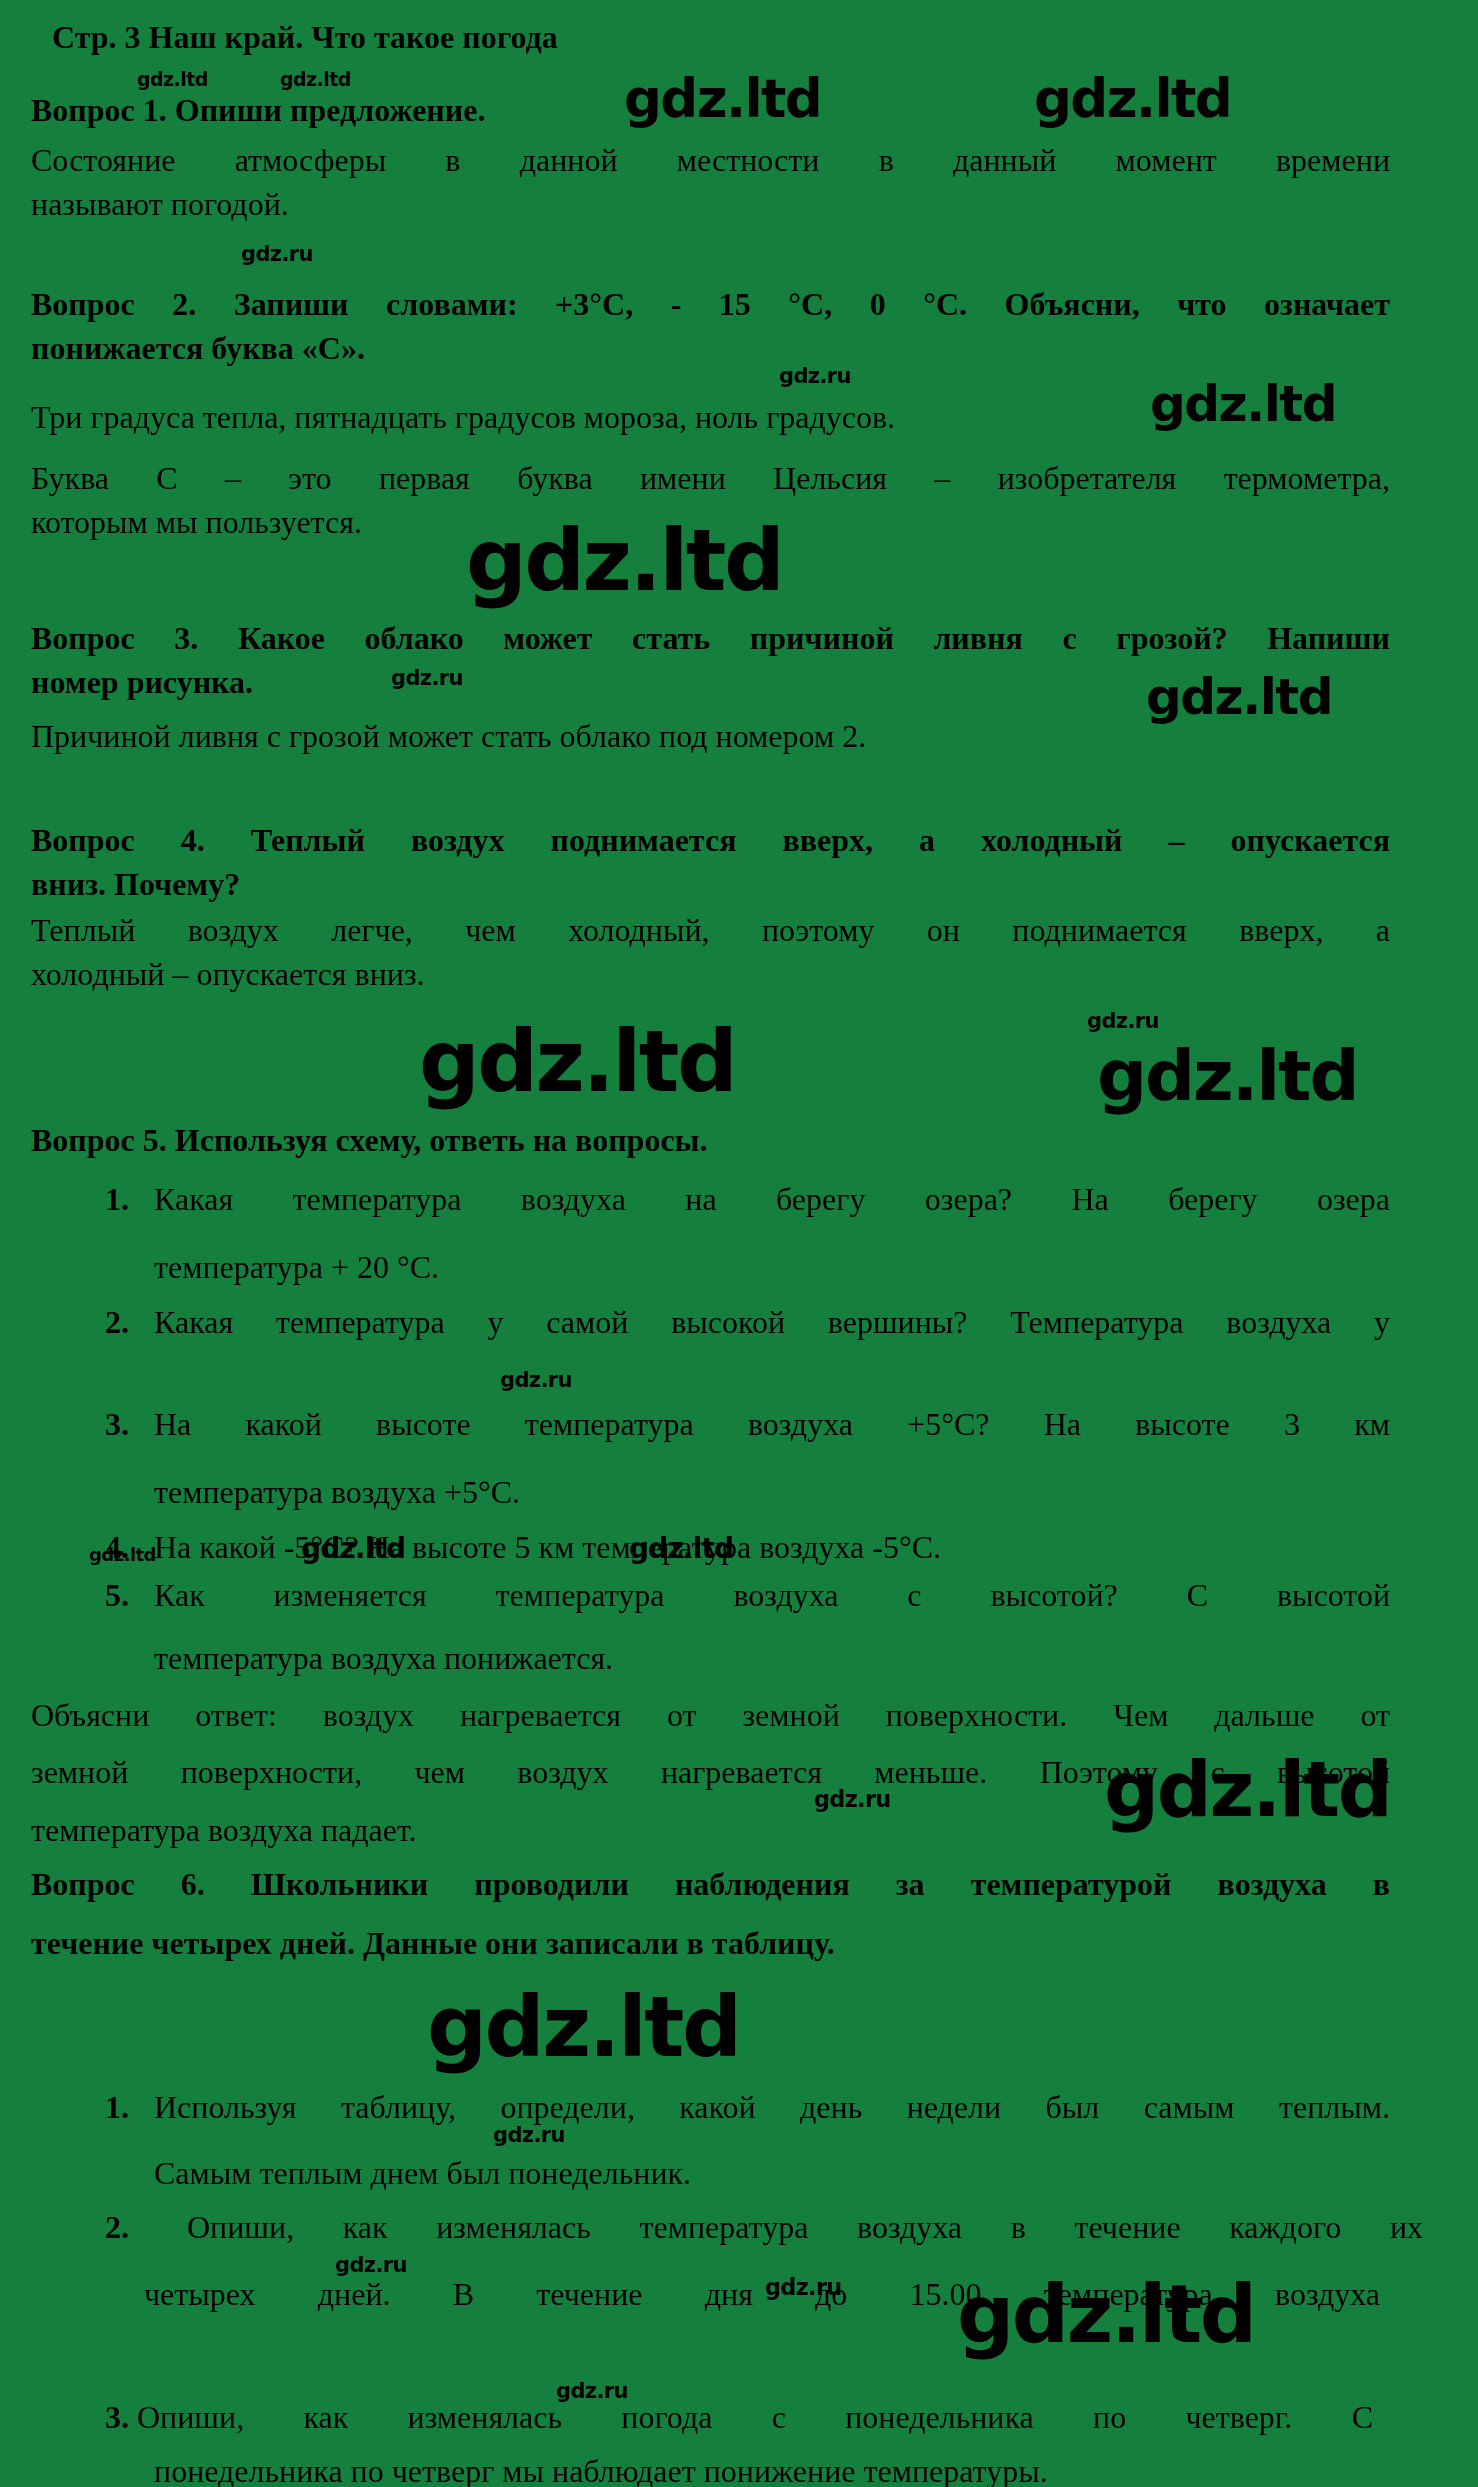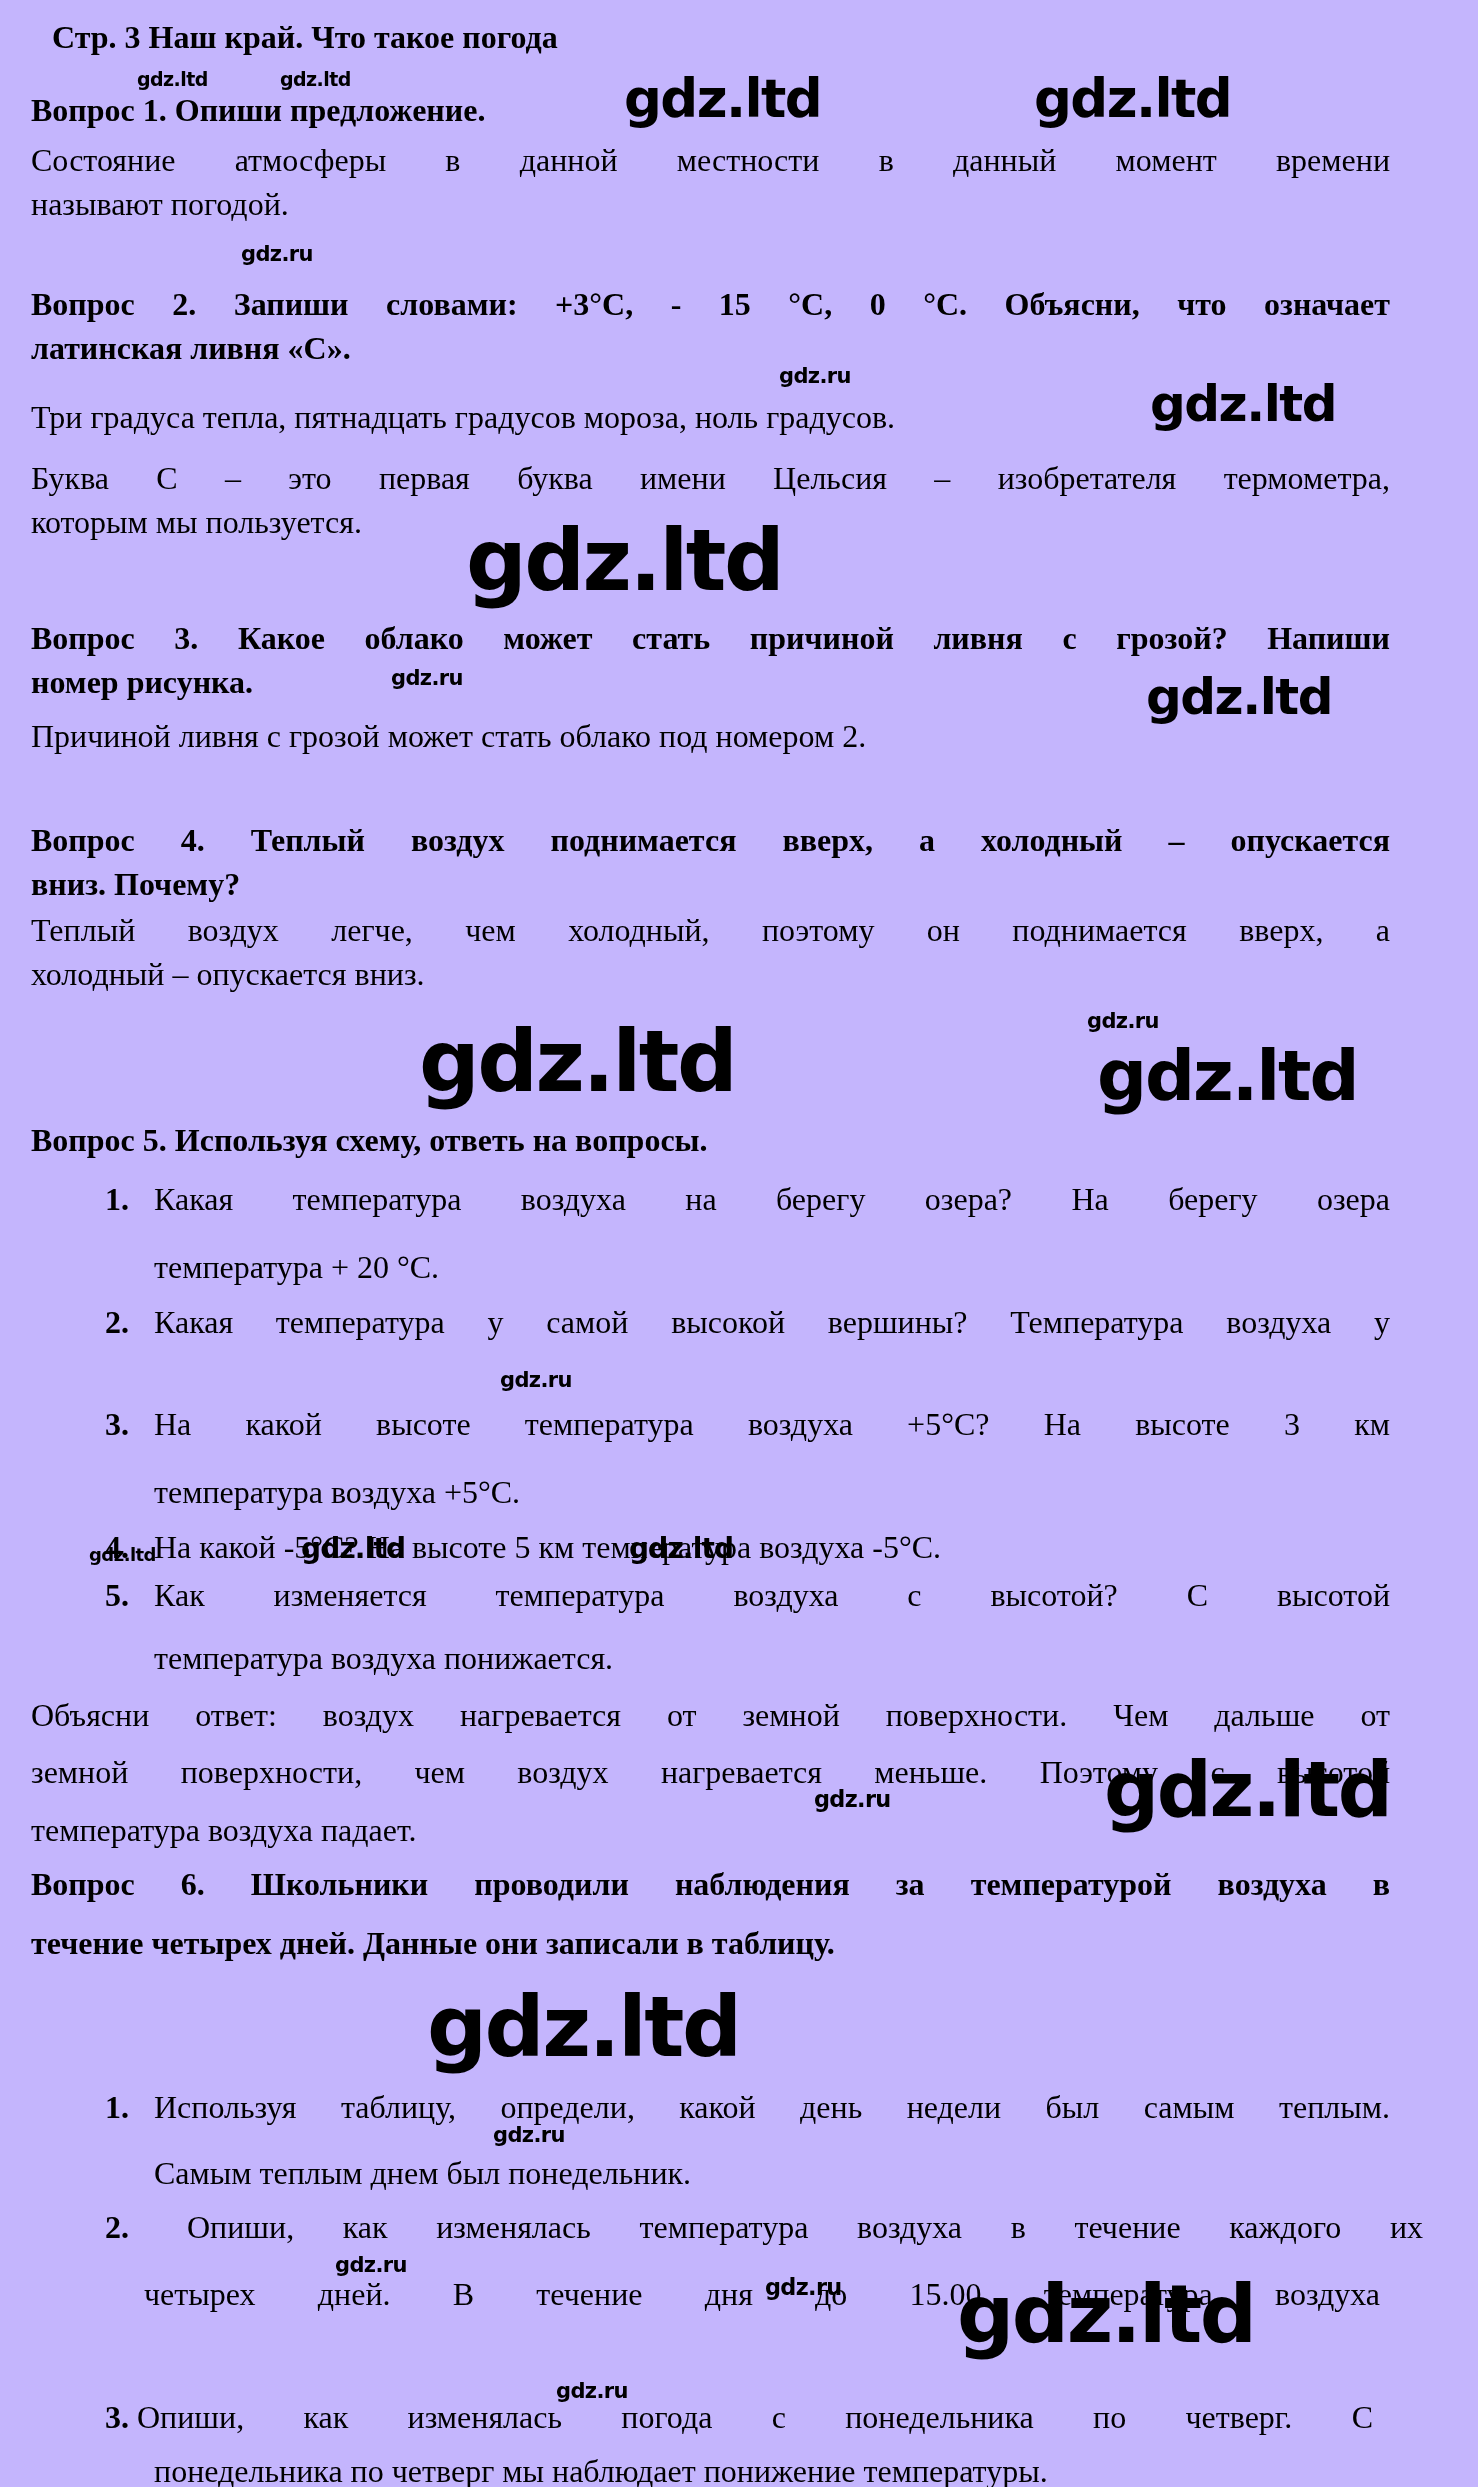--- a/index.html
+++ b/index.html
@@ -12,32 +12,32 @@
   }
   .line{position:absolute;white-space:pre;}
   .s-h{font:700 32px/1.12 "Liberation Serif", serif;}
   .s-b{font:400 32px/1.12 "Liberation Serif", serif;}
   .s-wm{font:700 21px/0.95 "DejaVu Sans", sans-serif;letter-spacing:-0.03em;}
   .just{white-space:normal;text-align:justify;text-align-last:justify;text-justify:inter-word;}
 </style>
 </head>
 <body>
 
-<div id="page" style="background: #c4b5fd;">
+<div id="page" style="background: #15803d;">
     <div class="line s-h" style="left: 52px; top: 19.6px;">Стр. 3 Наш край. Что такое погода</div>
     <div class="line s-wm" style="left: 137px; top: 70px; font-size: 19px;">gdz.ltd</div>
     <div class="line s-wm" style="left: 280px; top: 70px; font-size: 19px;">gdz.ltd</div>
     <div class="line s-h" style="left: 31px; top: 93px;">Вопрос 1. Опиши предложение.</div>
     <div class="line s-wm" style="left: 624px; top: 74px; font-size: 53px;">gdz.ltd</div>
     <div class="line s-wm" style="left: 1034px; top: 74px; font-size: 53px;">gdz.ltd</div>
     <div class="line s-b just" style="left: 31px; top: 143px; width: 1359px;">Состояние атмосферы в данной местности в данный момент времени</div>
     <div class="line s-b" style="left: 31px; top: 187px;">называют погодой.</div>
     <div class="line s-wm" style="left: 241px; top: 245px; font-size: 21px;">gdz.ru</div>
     <div class="line s-h just" style="left: 31px; top: 287px; width: 1359px;">Вопрос 2. Запиши словами: +3°С, - 15 °С, 0 °С. Объясни, что означает</div>
-    <div class="line s-h" style="left: 31px; top: 331px;">латинская ливня «С».</div>
+    <div class="line s-h" style="left: 31px; top: 331px;">понижается буква «С».</div>
     <div class="line s-wm" style="left: 779px; top: 367px; font-size: 21px;">gdz.ru</div>
     <div class="line s-b" style="left: 31px; top: 400px;">Три градуса тепла, пятнадцать градусов мороза, ноль градусов.</div>
     <div class="line s-wm" style="left: 1150px; top: 381px; font-size: 50px;">gdz.ltd</div>
     <div class="line s-b just" style="left: 31px; top: 461px; width: 1359px;">Буква С – это первая буква имени Цельсия – изобретателя термометра,</div>
     <div class="line s-b" style="left: 31px; top: 505px;">которым мы пользуется.</div>
     <div class="line s-wm" style="left: 466px; top: 521px; font-size: 85px;">gdz.ltd</div>
     <div class="line s-h just" style="left: 31px; top: 621px; width: 1359px;">Вопрос 3. Какое облако может стать причиной ливня с грозой? Напиши</div>
     <div class="line s-h" style="left: 31px; top: 665px;">номер рисунка.</div>
     <div class="line s-wm" style="left: 391px; top: 669px; font-size: 21px;">gdz.ru</div>
     <div class="line s-wm" style="left: 1146px; top: 674px; font-size: 50px;">gdz.ltd</div>

